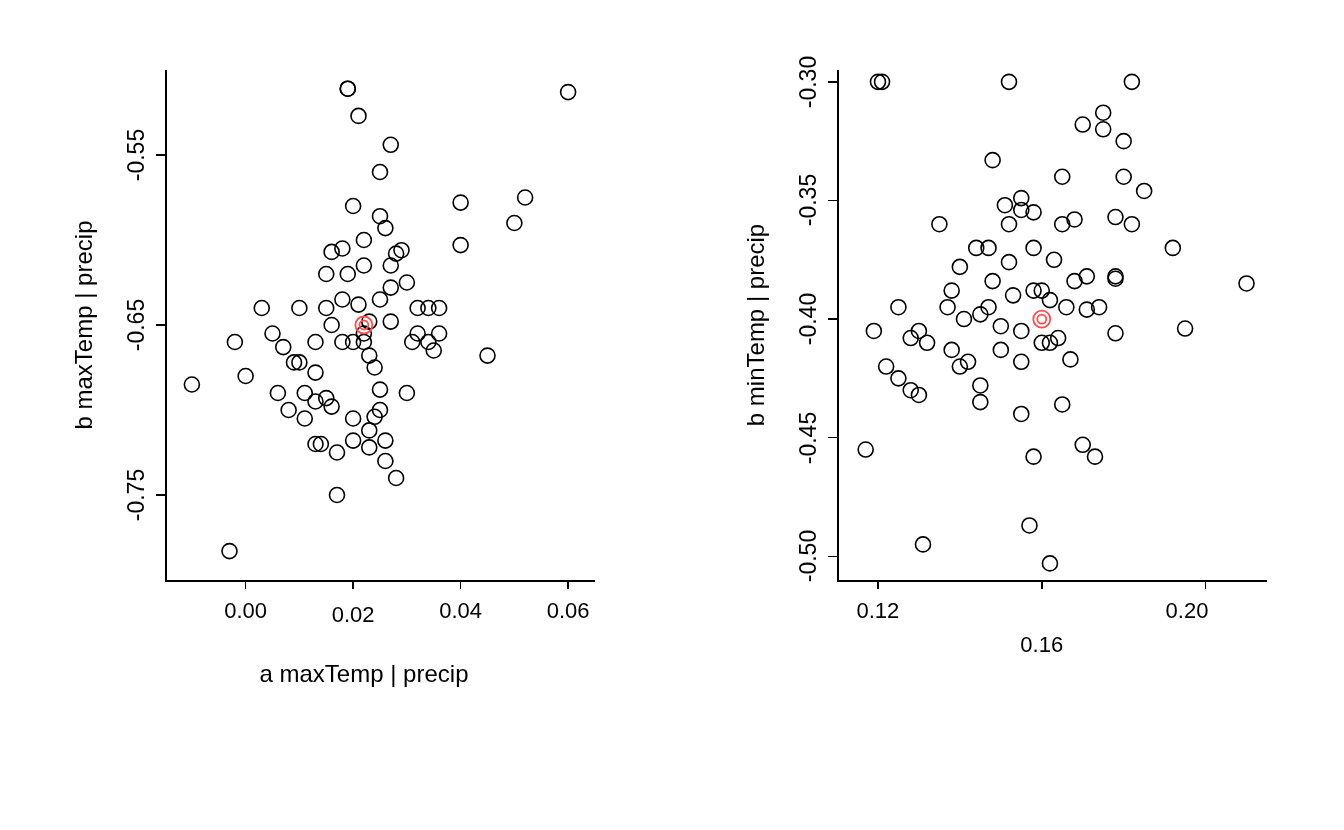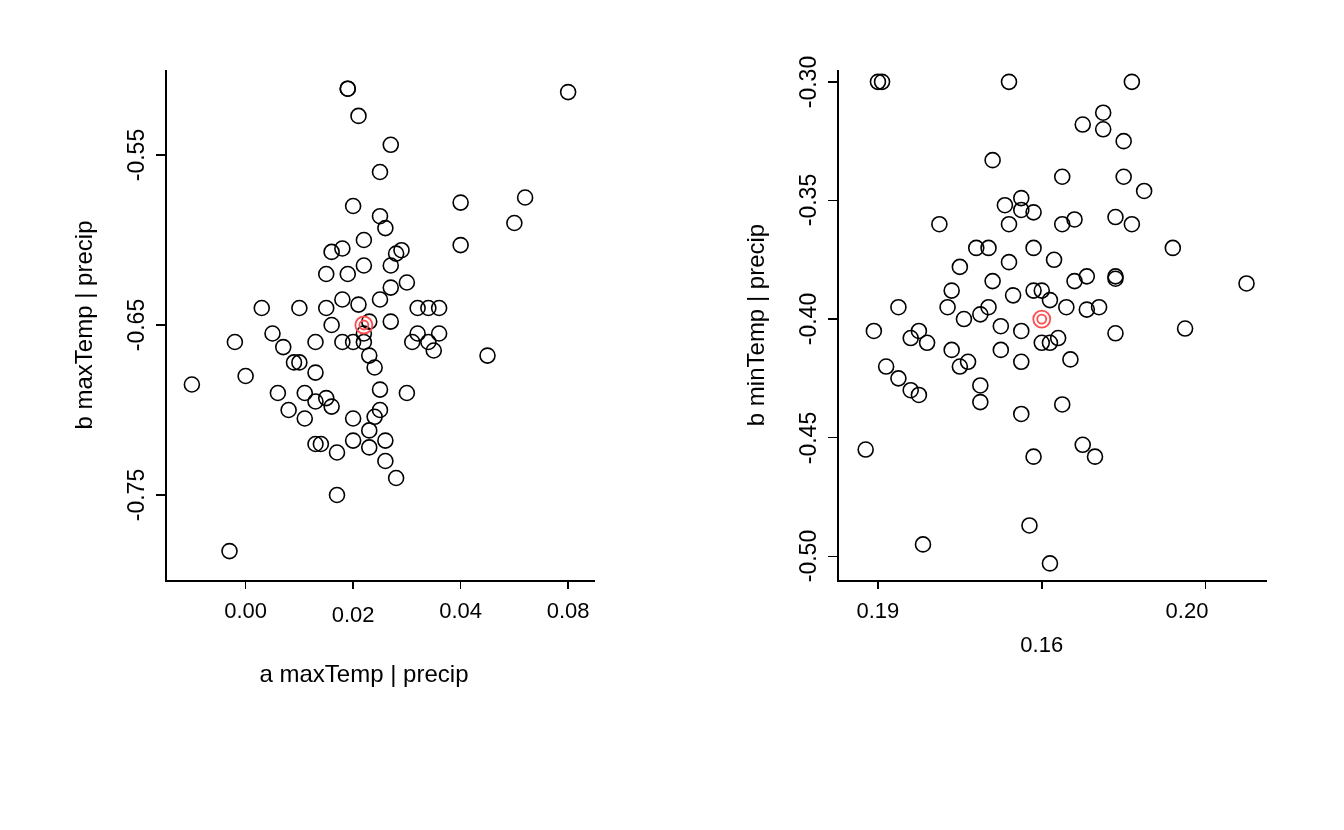--- a/index.html
+++ b/index.html
@@ -75,21 +75,21 @@
     <div class="axis-title-x" id="xtitle-0" style="left: 364px; top: 660px;">a  maxTemp | precip</div>
   <div class="axis-line" style="left: 165px; top: 70px; width: 1.5px; height: 510px;"></div>
       <div class="axis-line" style="left: 165px; top: 580px; width: 430px; height: 1.5px;"></div>
       <div class="tick" style="left: 244.875px; top: 580px; width: 1.5px; height: 9px;"></div>
       <div class="tick-label-x" style="left: 245.625px; top: 598px;">0.00</div>
       <div class="tick" style="left: 352.375px; top: 580px; width: 1.5px; height: 9px;"></div>
       <div class="tick-label-x" style="left: 353.125px; top: 602px;">0.02</div>
       <div class="tick" style="left: 459.875px; top: 580px; width: 1.5px; height: 9px;"></div>
       <div class="tick-label-x" style="left: 460.625px; top: 598px;">0.04</div>
       <div class="tick" style="left: 567.375px; top: 580px; width: 1.5px; height: 9px;"></div>
-      <div class="tick-label-x" style="left: 568.125px; top: 598px;">0.08</div>
+      <div class="tick-label-x" style="left: 568.125px; top: 598px;">0.06</div>
       <div class="tick" style="left: 156px; top: 494.25px; width: 9px; height: 1.5px;"></div>
       <div class="tick-label-y" style="left: 123px; top: 495px;">-0.75</div>
       <div class="tick" style="left: 156px; top: 324.25px; width: 9px; height: 1.5px;"></div>
       <div class="tick-label-y" style="left: 123px; top: 325px;">-0.65</div>
       <div class="tick" style="left: 156px; top: 154.25px; width: 9px; height: 1.5px;"></div>
       <div class="tick-label-y" style="left: 123px; top: 155px;">-0.55</div>
       <svg class="points" width="672" height="830">
         <circle cx="191.875" cy="384.5" r="7.5" fill="none" stroke="#000000" stroke-width="1.6"></circle>
         <circle cx="229.5" cy="551.0999999999999" r="7.5" fill="none" stroke="#000000" stroke-width="1.6"></circle>
         <circle cx="234.875" cy="342.00000000000006" r="7.5" fill="none" stroke="#000000" stroke-width="1.6"></circle>
@@ -172,21 +172,21 @@
         <circle cx="568.125" cy="92.1" r="7.5" fill="none" stroke="#000000" stroke-width="1.6"></circle>
         <circle cx="363.875" cy="325" r="8.5" fill="none" stroke="#ff4d4d" stroke-width="1.8"></circle>
         <circle cx="363.875" cy="325" r="4.5" fill="none" stroke="#ff4d4d" stroke-width="1.8"></circle>
       </svg>
     </div>
   <div class="panel" id="panel-1">
     <div class="axis-title-y" id="ytitle-1" style="left: 70px; top: 325px;">b  minTemp | precip</div>
   <div class="axis-line" style="left: 165px; top: 70px; width: 1.5px; height: 510px;"></div>
       <div class="axis-line" style="left: 165px; top: 580px; width: 430px; height: 1.5px;"></div>
       <div class="tick" style="left: 205.202px; top: 580px; width: 1.5px; height: 9px;"></div>
-      <div class="tick-label-x" style="left: 205.952px; top: 598px;">0.19</div>
+      <div class="tick-label-x" style="left: 205.952px; top: 598px;">0.12</div>
       <div class="tick" style="left: 369.012px; top: 580px; width: 1.5px; height: 9px;"></div>
       <div class="tick-label-x" style="left: 369.762px; top: 598px; margin-top: 34px;">0.16</div>
       <div class="tick" style="left: 532.821px; top: 580px; width: 1.5px; height: 9px;"></div>
       <div class="tick-label-x" style="left: 515px; top: 598px;">0.20</div>
       <div class="tick" style="left: 156px; top: 555.529px; width: 9px; height: 1.5px;"></div>
       <div class="tick-label-y" style="left: 123px; top: 556.279px;">-0.50</div>
       <div class="tick" style="left: 156px; top: 436.924px; width: 9px; height: 1.5px;"></div>
       <div class="tick-label-y" style="left: 123px; top: 437.674px;">-0.45</div>
       <div class="tick" style="left: 156px; top: 318.32px; width: 9px; height: 1.5px;"></div>
       <div class="tick-label-y" style="left: 123px; top: 319.07px;">-0.40</div>

